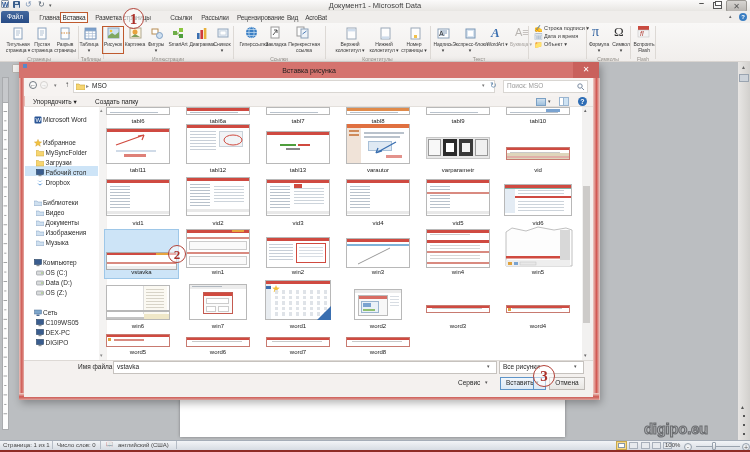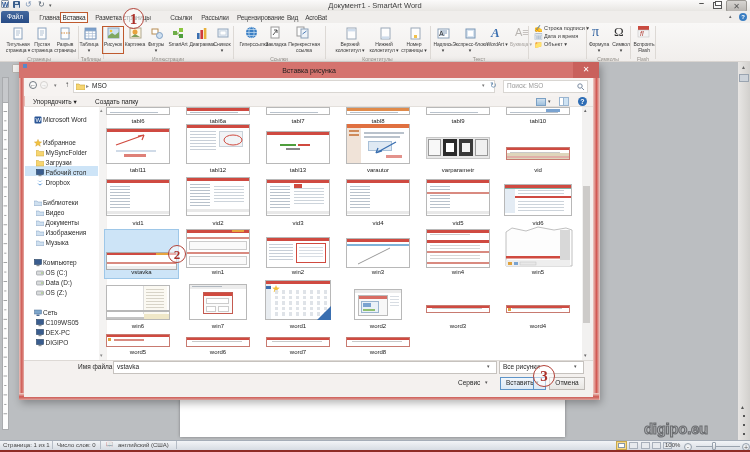--- a/index.html
+++ b/index.html
@@ -9,21 +9,21 @@
  color:#ab2f28;font-weight:bold;text-align:center;font-family:"Liberation Serif",serif}
 </style></head><body>
 <div class="ab" style="left:0px;top:0px;width:750px;height:11px;background:linear-gradient(#fbfafa,#e8e6e3)"></div>
 <div class="ab" style="left:1px;top:0px;width:8px;height:8px;background:#f4f4f4;border:1px solid #8a97a8;border-radius:1px;color:#2b5797;font-size:7px;line-height:7px;text-align:center;font-weight:bold">W</div>
 <div class="ab" style="left:13px;top:1px;width:7px;height:7px;background:#3a5e8c;border-radius:1px"></div>
 <div class="ab" style="left:14.5px;top:4.5px;width:4px;height:3px;background:#dfe6ee"></div>
 <div class="ab" style="left:15px;top:1.5px;width:3px;height:2px;background:#c8d4e2"></div>
 <div class="ab" style="left:25px;top:0px;font-size:8px;line-height:10px;color:#7a93b5;white-space:nowrap;">↺</div>
 <div class="ab" style="left:38px;top:0px;font-size:8px;line-height:10px;color:#5a6775;white-space:nowrap;">↻</div>
 <div class="ab" style="left:49px;top:2px;font-size:5px;line-height:7px;color:#555;white-space:nowrap;">▾</div>
-<div class="ab" style="left:0px;top:1px;width:750px;text-align:center;font-size:7.5px;line-height:9.5px;color:#3f3f3f;white-space:nowrap;">Документ1 - SmartArt Word</div>
+<div class="ab" style="left:0px;top:1px;width:750px;text-align:center;font-size:7.5px;line-height:9.5px;color:#3f3f3f;white-space:nowrap;">Документ1 - Microsoft Data</div>
 <div class="ab" style="left:699px;top:-2px;font-size:9px;line-height:11px;color:#444;white-space:nowrap;font-weight:bold">–</div>
 <div class="ab" style="left:713px;top:2px;width:9px;height:7px;border:1px solid #555;background:#f5f5f5"></div>
 <div class="ab" style="left:715px;top:1px;width:7px;height:5px;border:1px solid #555;background:#fff"></div>
 <div class="ab" style="left:726px;top:0px;width:21px;height:12px;background:linear-gradient(#d7d5d2,#b9b6b2);border:1px solid #9a9792;border-radius:2px;color:#555;text-align:center;font-size:8px;line-height:11px">✕</div>
 <div class="ab" style="left:0px;top:11px;width:750px;height:12px;background:#f0eeec"></div>
 <div class="ab" style="left:1px;top:11px;width:28px;height:12px;background:linear-gradient(#44699f,#274b86);border-radius:2px 2px 0 0;color:#fff;text-align:center;font-size:6.5px;line-height:12px">Файл</div>
 <div class="ab" style="left:37px;top:14px;width:28px;text-align:center;font-size:6.5px;line-height:8.5px;color:#3a3a3a;white-space:nowrap;letter-spacing:-0.2px">Главная</div>
 <div class="ab" style="left:93px;top:14px;width:60px;text-align:center;font-size:6.5px;line-height:8.5px;color:#3a3a3a;white-space:nowrap;letter-spacing:-0.2px">Разметка страницы</div>
 <div class="ab" style="left:169px;top:14px;width:24px;text-align:center;font-size:6.5px;line-height:8.5px;color:#3a3a3a;white-space:nowrap;letter-spacing:-0.2px">Ссылки</div>
 <div class="ab" style="left:201px;top:14px;width:28px;text-align:center;font-size:6.5px;line-height:8.5px;color:#3a3a3a;white-space:nowrap;letter-spacing:-0.2px">Рассылки</div>

